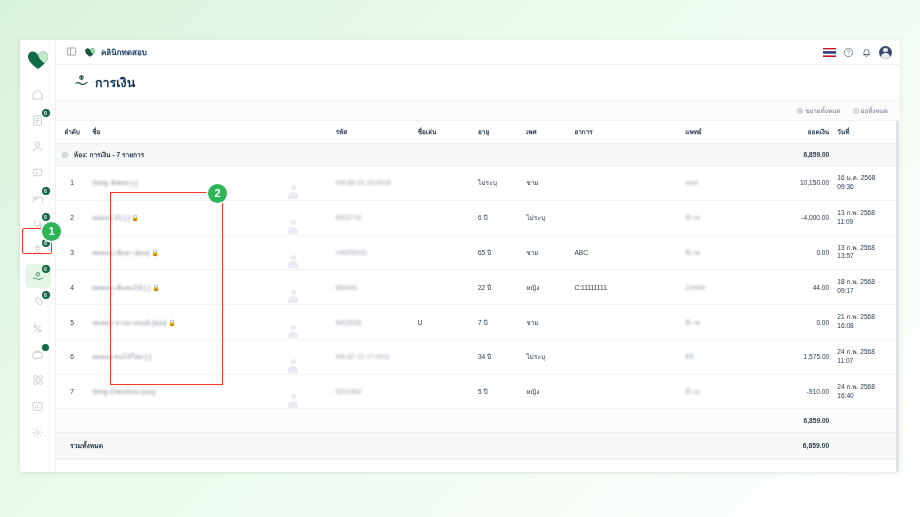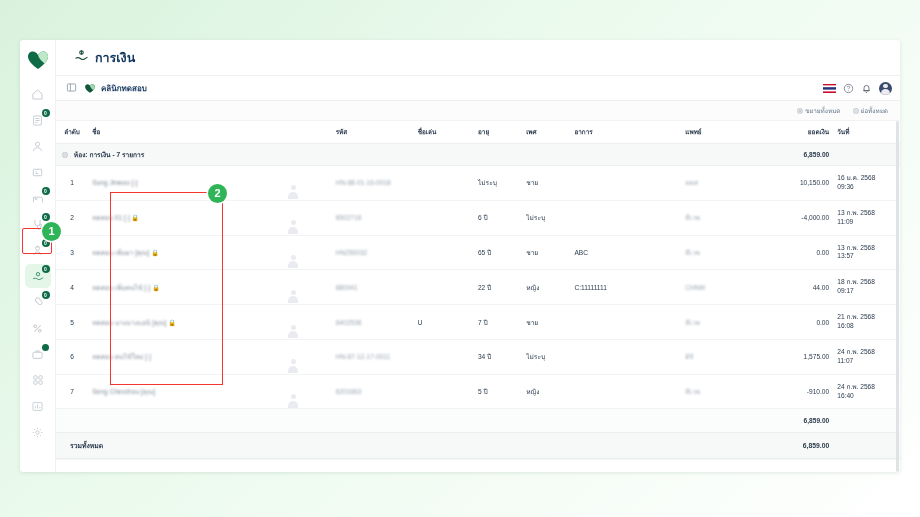--- a/index.html
+++ b/index.html
@@ -390,31 +390,20 @@
     <div class="rail-item">
       <svg width="13" height="13" viewBox="0 0 20 20" fill="none" stroke="#c5ccd2" stroke-width="1.4">
         <circle cx="10" cy="10" r="2.6"></circle>
         <path d="M10 2.6v2M10 15.4v2M2.6 10h2M15.4 10h2M4.8 4.8l1.4 1.4M13.8 13.8l1.4 1.4M15.2 4.8l-1.4 1.4M6.2 13.8l-1.4 1.4"></path>
       </svg>
     </div>
   </div>
 
   <div id="main">
 
-    <div id="page-title-bar">
-      <span>
-        <svg width="15" height="15" viewBox="0 0 20 20" fill="none" stroke="#1f4f3a" stroke-width="1.4">
-          <circle cx="10" cy="6" r="2.4"></circle>
-          <path d="M10 3.2v5.6M8.7 4.6h2.4M8.9 7.2h2.4"></path>
-          <path d="M2 13.8c2.1-1.4 4.9-1 7 .5 1.7 1.2 3.8 1.2 5.5 0L18 12.2"></path>
-        </svg>
-      </span>
-      <span class="pt-text">การเงิน</span>
-    </div>
-
     <div id="topbar">
       <span>
         <svg width="11" height="11" viewBox="0 0 20 20" fill="none" stroke="#8b96a3" stroke-width="1.5">
           <rect x="2.5" y="3.5" width="15" height="13" rx="1.5"></rect>
             <path d="M8 3.5v13"></path>
         </svg>
       </span>
       <span style="margin-left:7px; display:flex; align-items:center;">
         <svg width="12" height="11" viewBox="0 0 22 20">
           <path d="M11 18 C5 14 2 10.5 2 7 C2 4 4.2 2 6.7 2 C8.8 2 10.2 3.3 11 5 C11.8 3.3 13.2 2 15.3 2 C17.8 2 20 4 20 7 C20 10.5 17 14 11 18 Z" fill="#12573a"></path>
@@ -447,20 +436,31 @@
             <path d="M4 14h12"></path>
             <path d="M8.4 16.2a1.8 1.8 0 003.2 0"></path>
         </svg>
       </span>
       <span class="tb-icon">
         <span style="width:13px;height:13px;border-radius:50%;display:inline-block;position:relative;background:#3a4a6b;overflow:hidden;">
           <span style="position:absolute;left:4.3px;top:2px;width:4.4px;height:4.4px;border-radius:50%;background:#e9ebf1;"></span>
           <span style="position:absolute;left:2.1px;top:7.5px;width:8.8px;height:6px;border-radius:4.4px 4.4px 0 0;background:#e9ebf1;"></span>
         </span>
       </span>
+    </div>
+
+    <div id="page-title-bar">
+      <span>
+        <svg width="15" height="15" viewBox="0 0 20 20" fill="none" stroke="#1f4f3a" stroke-width="1.4">
+          <circle cx="10" cy="6" r="2.4"></circle>
+          <path d="M10 3.2v5.6M8.7 4.6h2.4M8.9 7.2h2.4"></path>
+          <path d="M2 13.8c2.1-1.4 4.9-1 7 .5 1.7 1.2 3.8 1.2 5.5 0L18 12.2"></path>
+        </svg>
+      </span>
+      <span class="pt-text">การเงิน</span>
     </div>
 
     <div id="toolbar">
       <span class="tool-link">
         <svg width="6" height="6" viewBox="0 0 20 20" fill="none" stroke="#8b96a3" stroke-width="2">
           <rect x="3" y="3" width="14" height="14" rx="2"></rect>
             <path d="M7 10h6M10 7v6"></path>
         </svg>
         <span>ขยายทั้งหมด</span>
       </span>

